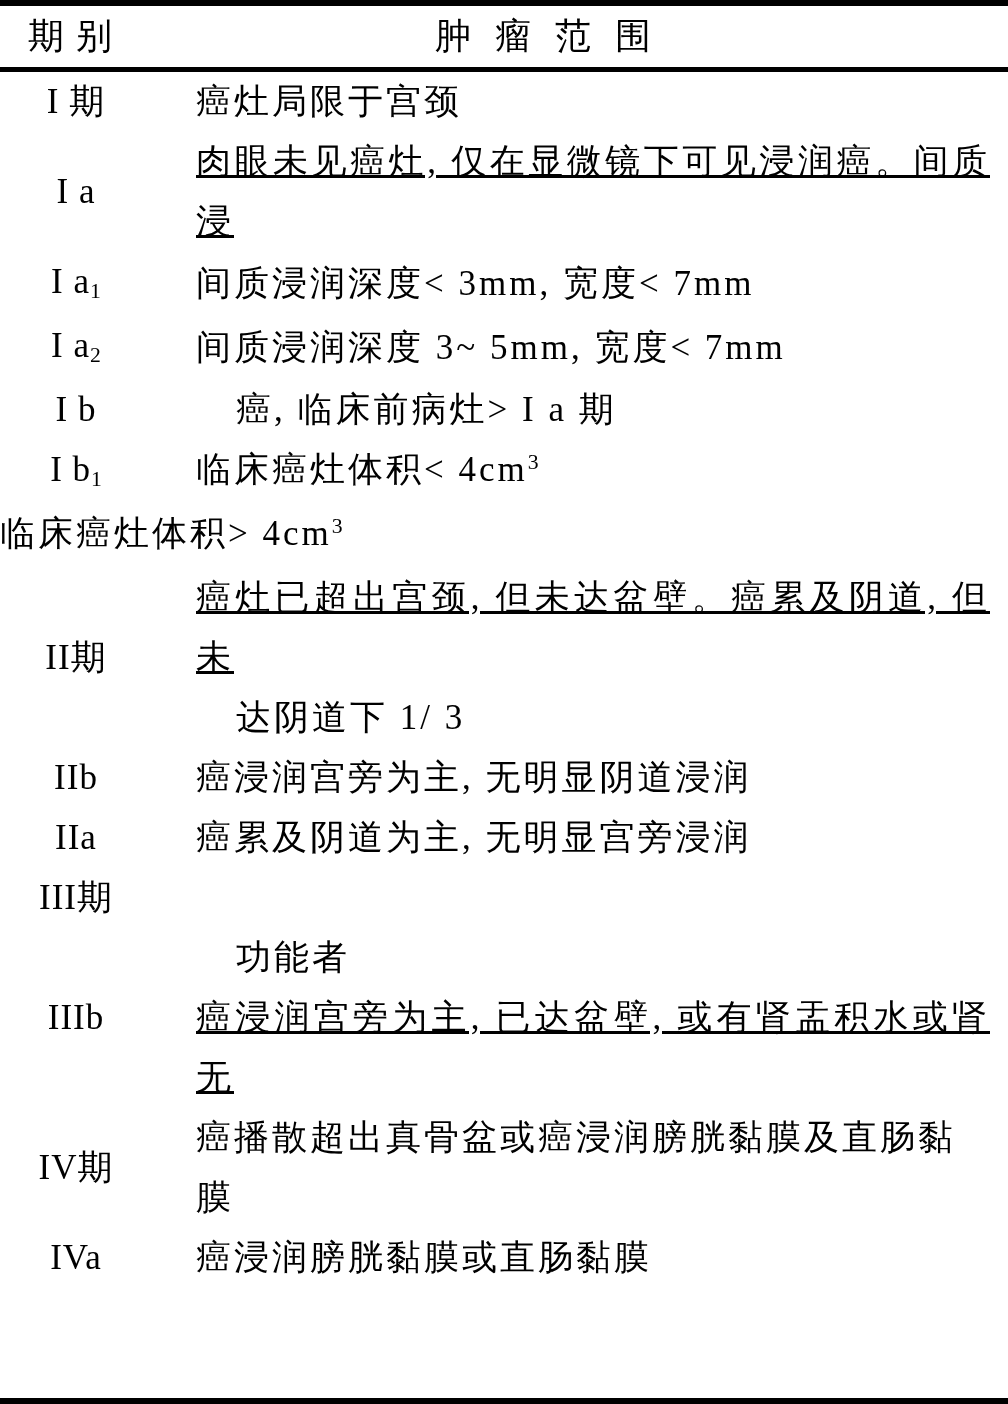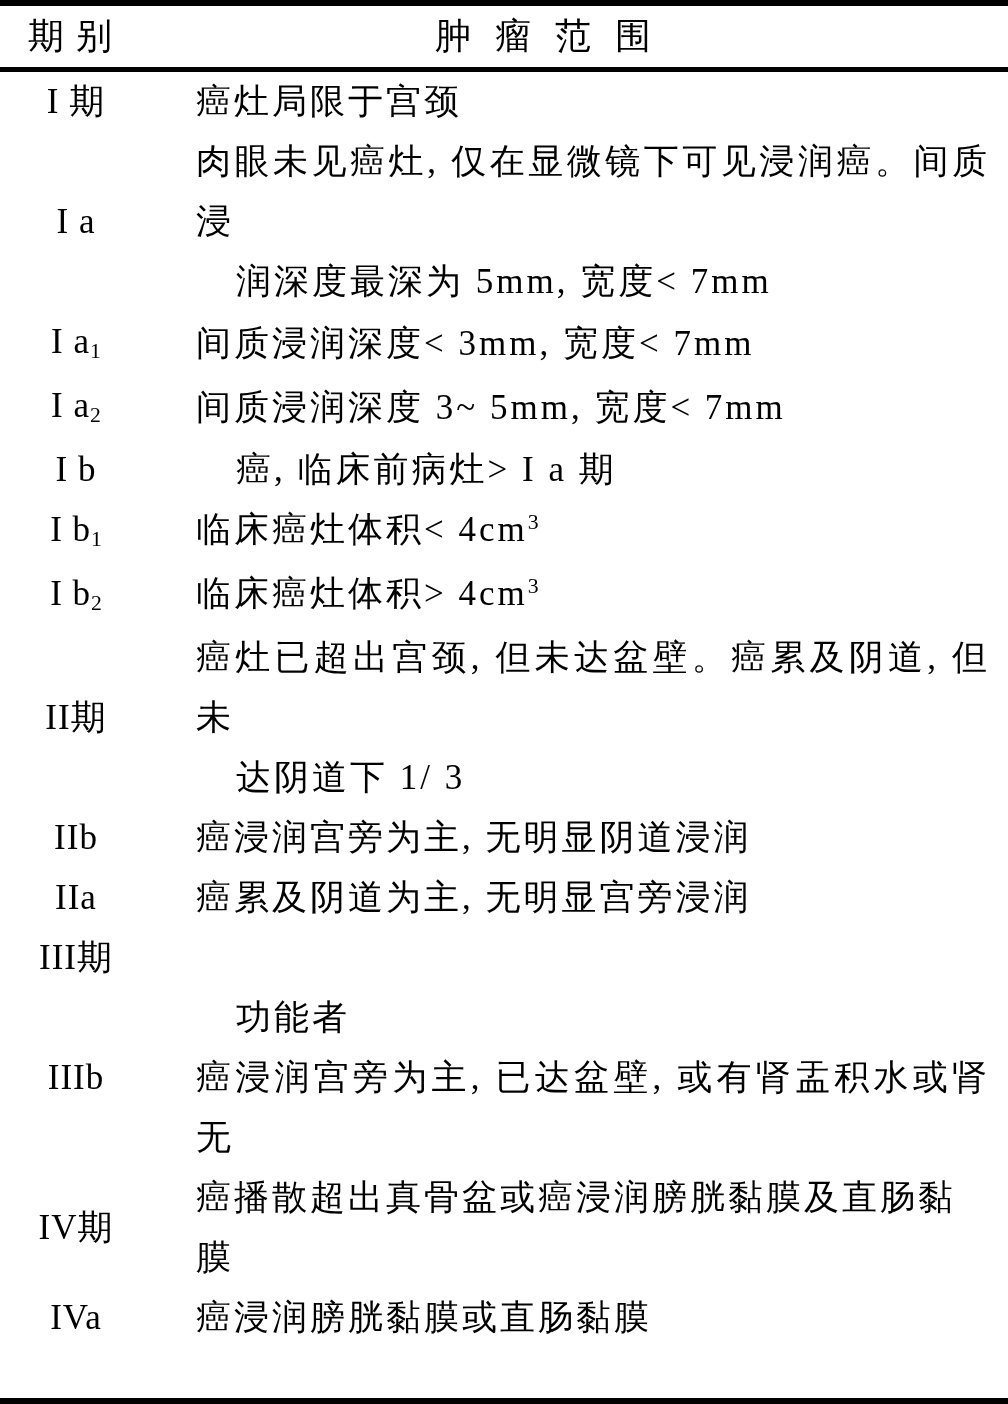--- a/index.html
+++ b/index.html
@@ -71,20 +71,21 @@
     padding-right: 18px;
   }
   .line {
     font-size: 35px;
     line-height: 60px;
     letter-spacing: 3px;
   }
   .line.j {
     text-align: justify;
     text-align-last: justify;
+    text-decoration: underline;
   }
   .line.ind {
     padding-left: 40px;
   }
   .stage-cell sub {
     font-size: 0.62em;
     vertical-align: baseline;
     position: relative;
     top: 0.22em;
     letter-spacing: 0;
@@ -110,21 +111,20 @@
       <div class="row">
         <div class="stage-cell">I 期</div>
         <div class="desc-cell">
           <div class="line">癌灶局限于宫颈</div>
         </div>
       </div>
       <div class="row">
         <div class="stage-cell">I a</div>
         <div class="desc-cell">
           <div class="line j">肉眼未见癌灶, 仅在显微镜下可见浸润癌。间质浸</div>
-          <div class="line ind">润深度最深为 5mm, 宽度&lt; 7mm</div>
         </div>
       </div>
       <div class="row">
         <div class="stage-cell">I a<sub>1</sub></div>
         <div class="desc-cell">
           <div class="line">间质浸润深度&lt; 3mm, 宽度&lt; 7mm</div>
         </div>
       </div>
       <div class="row">
         <div class="stage-cell">I a<sub>2</sub></div>
@@ -138,21 +138,20 @@
           <div class="line ind">癌, 临床前病灶&gt; I a 期</div>
         </div>
       </div>
       <div class="row">
         <div class="stage-cell">I b<sub>1</sub></div>
         <div class="desc-cell">
           <div class="line">临床癌灶体积&lt; 4cm<sup>3</sup></div>
         </div>
       </div>
       <div class="row">
-        <div class="stage-cell">I b<sub>2</sub></div>
         <div class="desc-cell">
           <div class="line">临床癌灶体积&gt; 4cm<sup>3</sup></div>
         </div>
       </div>
       <div class="row">
         <div class="stage-cell">II期</div>
         <div class="desc-cell">
           <div class="line j">癌灶已超出宫颈, 但未达盆壁。癌累及阴道, 但未</div>
           <div class="line ind">达阴道下 1/ 3</div>
         </div>

